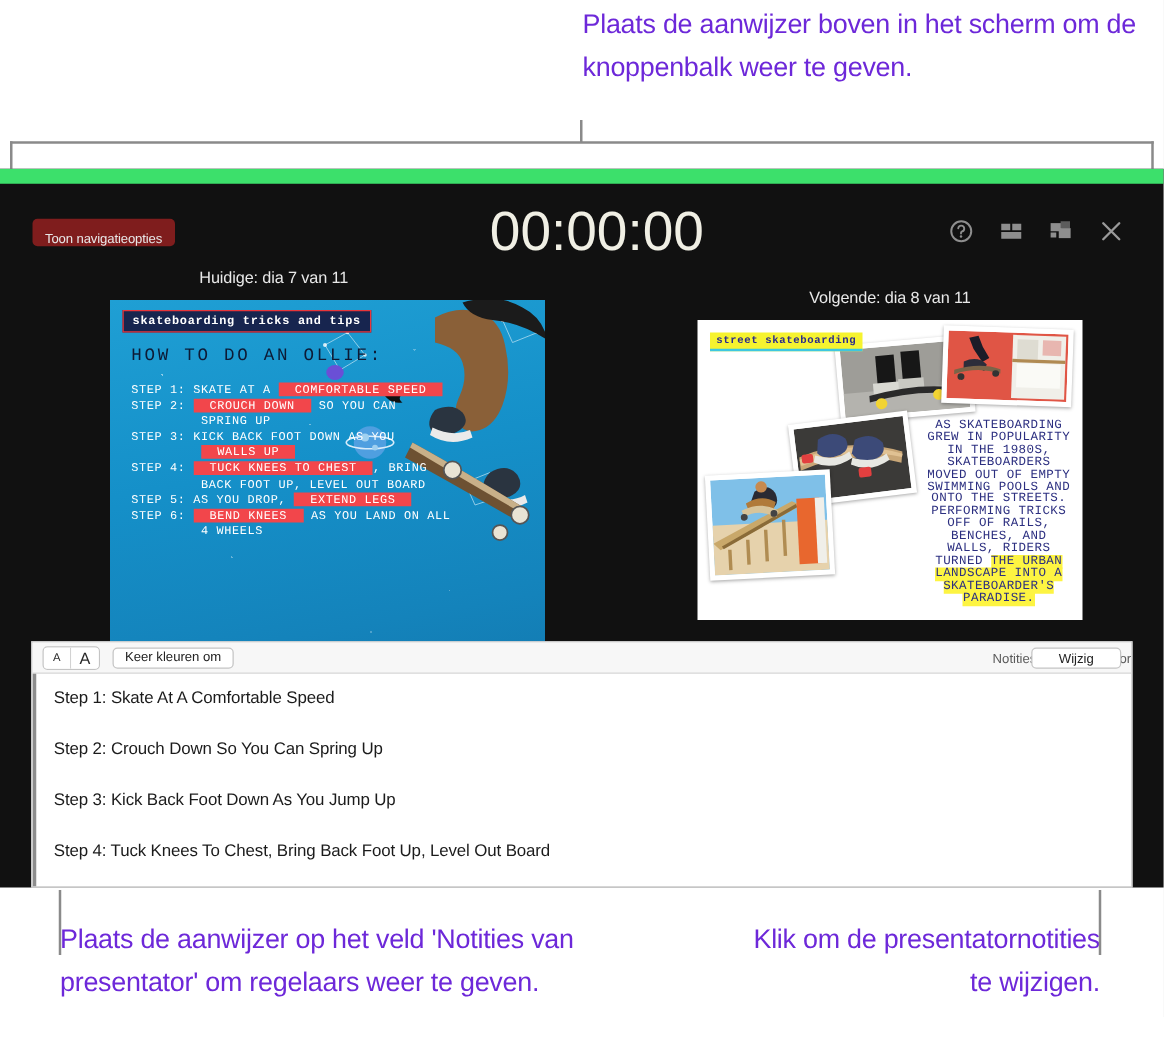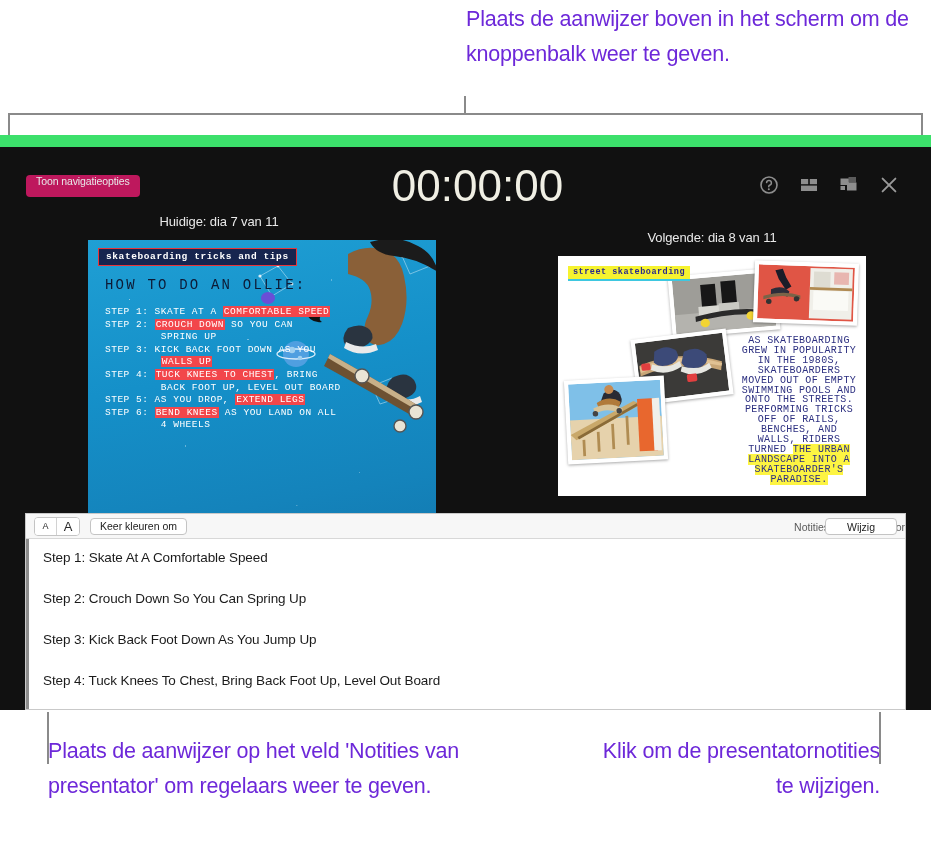--- a/index.html
+++ b/index.html
@@ -46,22 +46,22 @@
     position: absolute; left: 0; top: 0; width: 931px; height: 12px;
     background: #3ce06b;
   }
 
   
   #toolbar { position: absolute; left: 0; top: 12px; width: 931px; height: 70px; }
 
   #nav-options-button {
     position: absolute; left: 26px; top: 28px;
     height: 22px; padding: 0 10px;
-    display: flex; align-items: flex-start;
-    background: #be185d; border-radius: 4px;
+    display: flex; align-items: flex-end;
+    background: #7f1d1d; border-radius: 4px;
     color: #e8e8e8; font-size: 10.5px; letter-spacing: -0.1px;
     white-space: nowrap; cursor: default;
   }
 
   #timer {
     position: absolute; left: 0; top: 14px; width: 931px;
     text-align: center;
     color: #f0efe4;
     font-size: 44px; font-weight: 300;
     letter-spacing: 0px;
@@ -128,21 +128,21 @@
     font-size: 14px; letter-spacing: 2.2px;
     white-space: nowrap;
   }
   #steps {
     position: absolute; left: 17px; top: 66px; right: 8px;
     font-family: "Liberation Mono", monospace;
     font-size: 9.5px; line-height: 12.6px;
     color: #ffffff; letter-spacing: 0.5px;
   }
   #steps .line { white-space: pre; }
-  #steps .hl { background: #f2464b; color: #ffffff; padding: 0 1px; }
+  #steps .hl { background: #f2464b; color: #ffffff; padding: 0 13px; }
 
   
   #slide-next {
     position: absolute; left: 558px; top: 121px;
     width: 308px; height: 240px;
     background: #ffffff; overflow: hidden;
   }
   .next-badge {
     position: absolute; left: 10px; top: 10px;
     background: #f6f32f; color: #2b2b8c;

